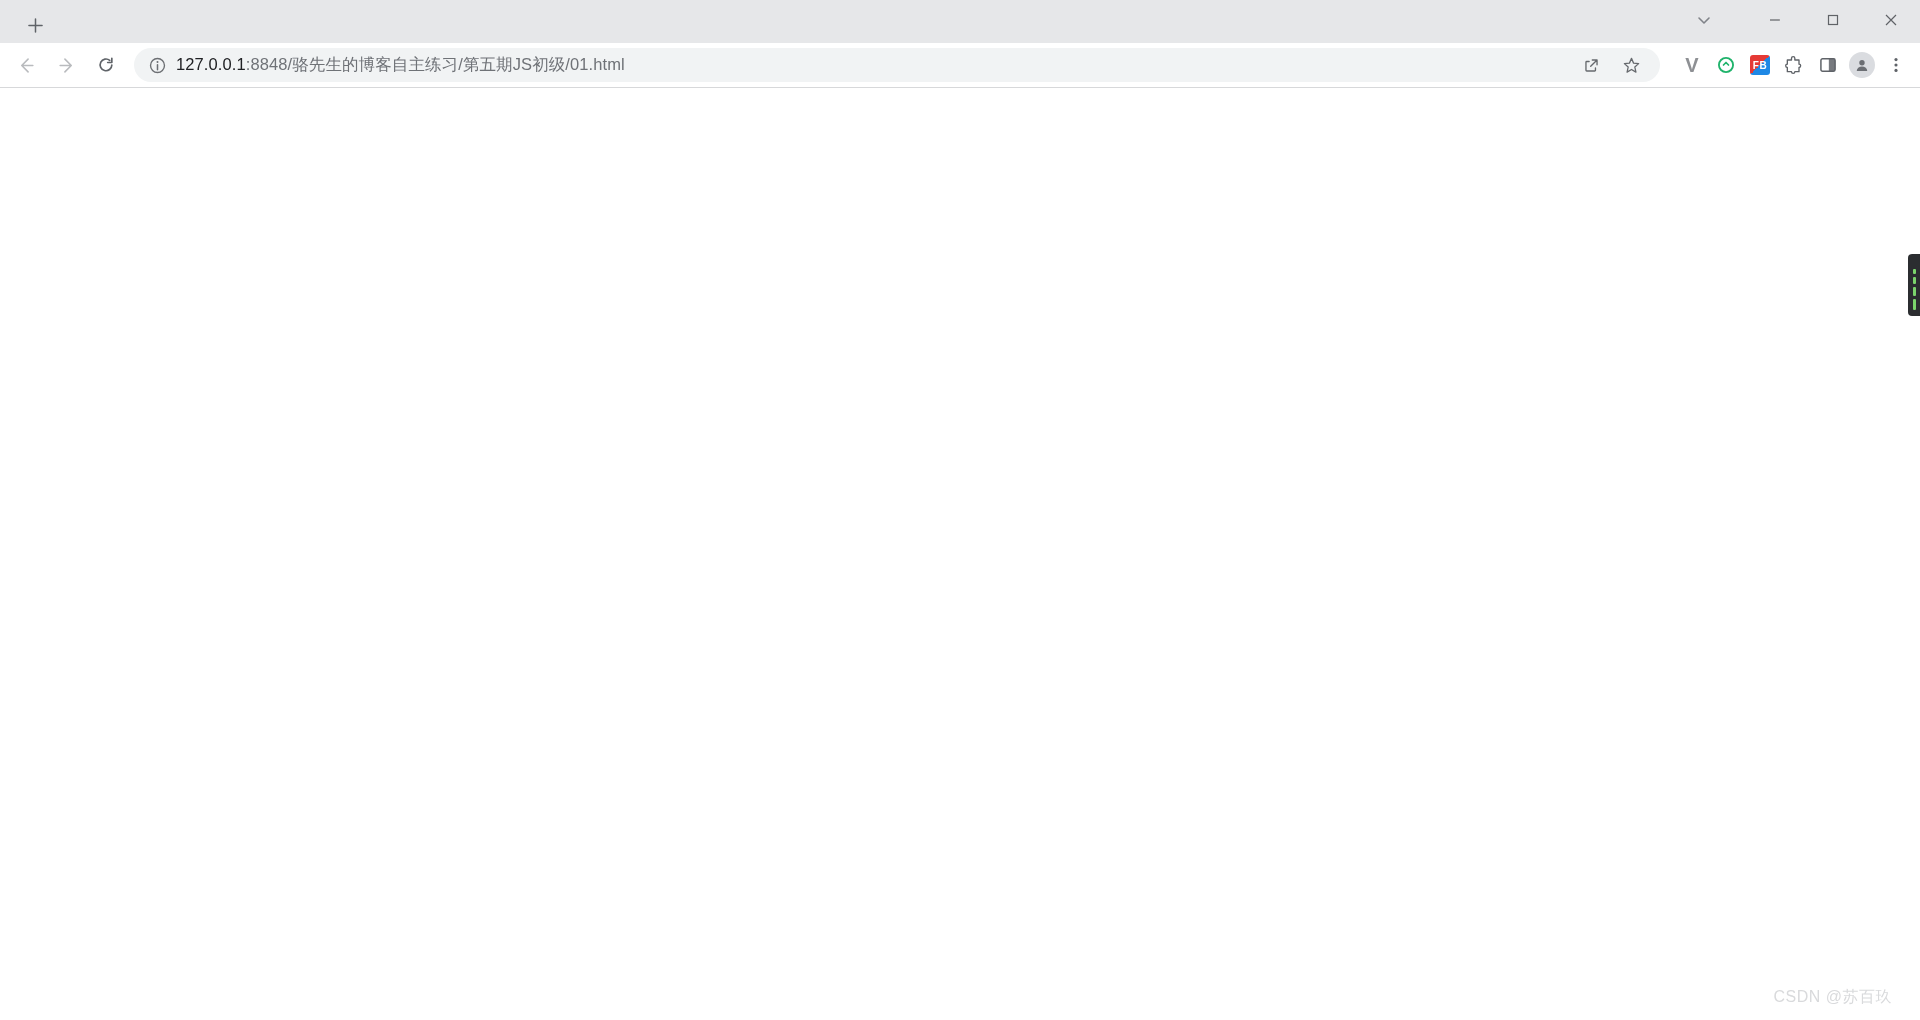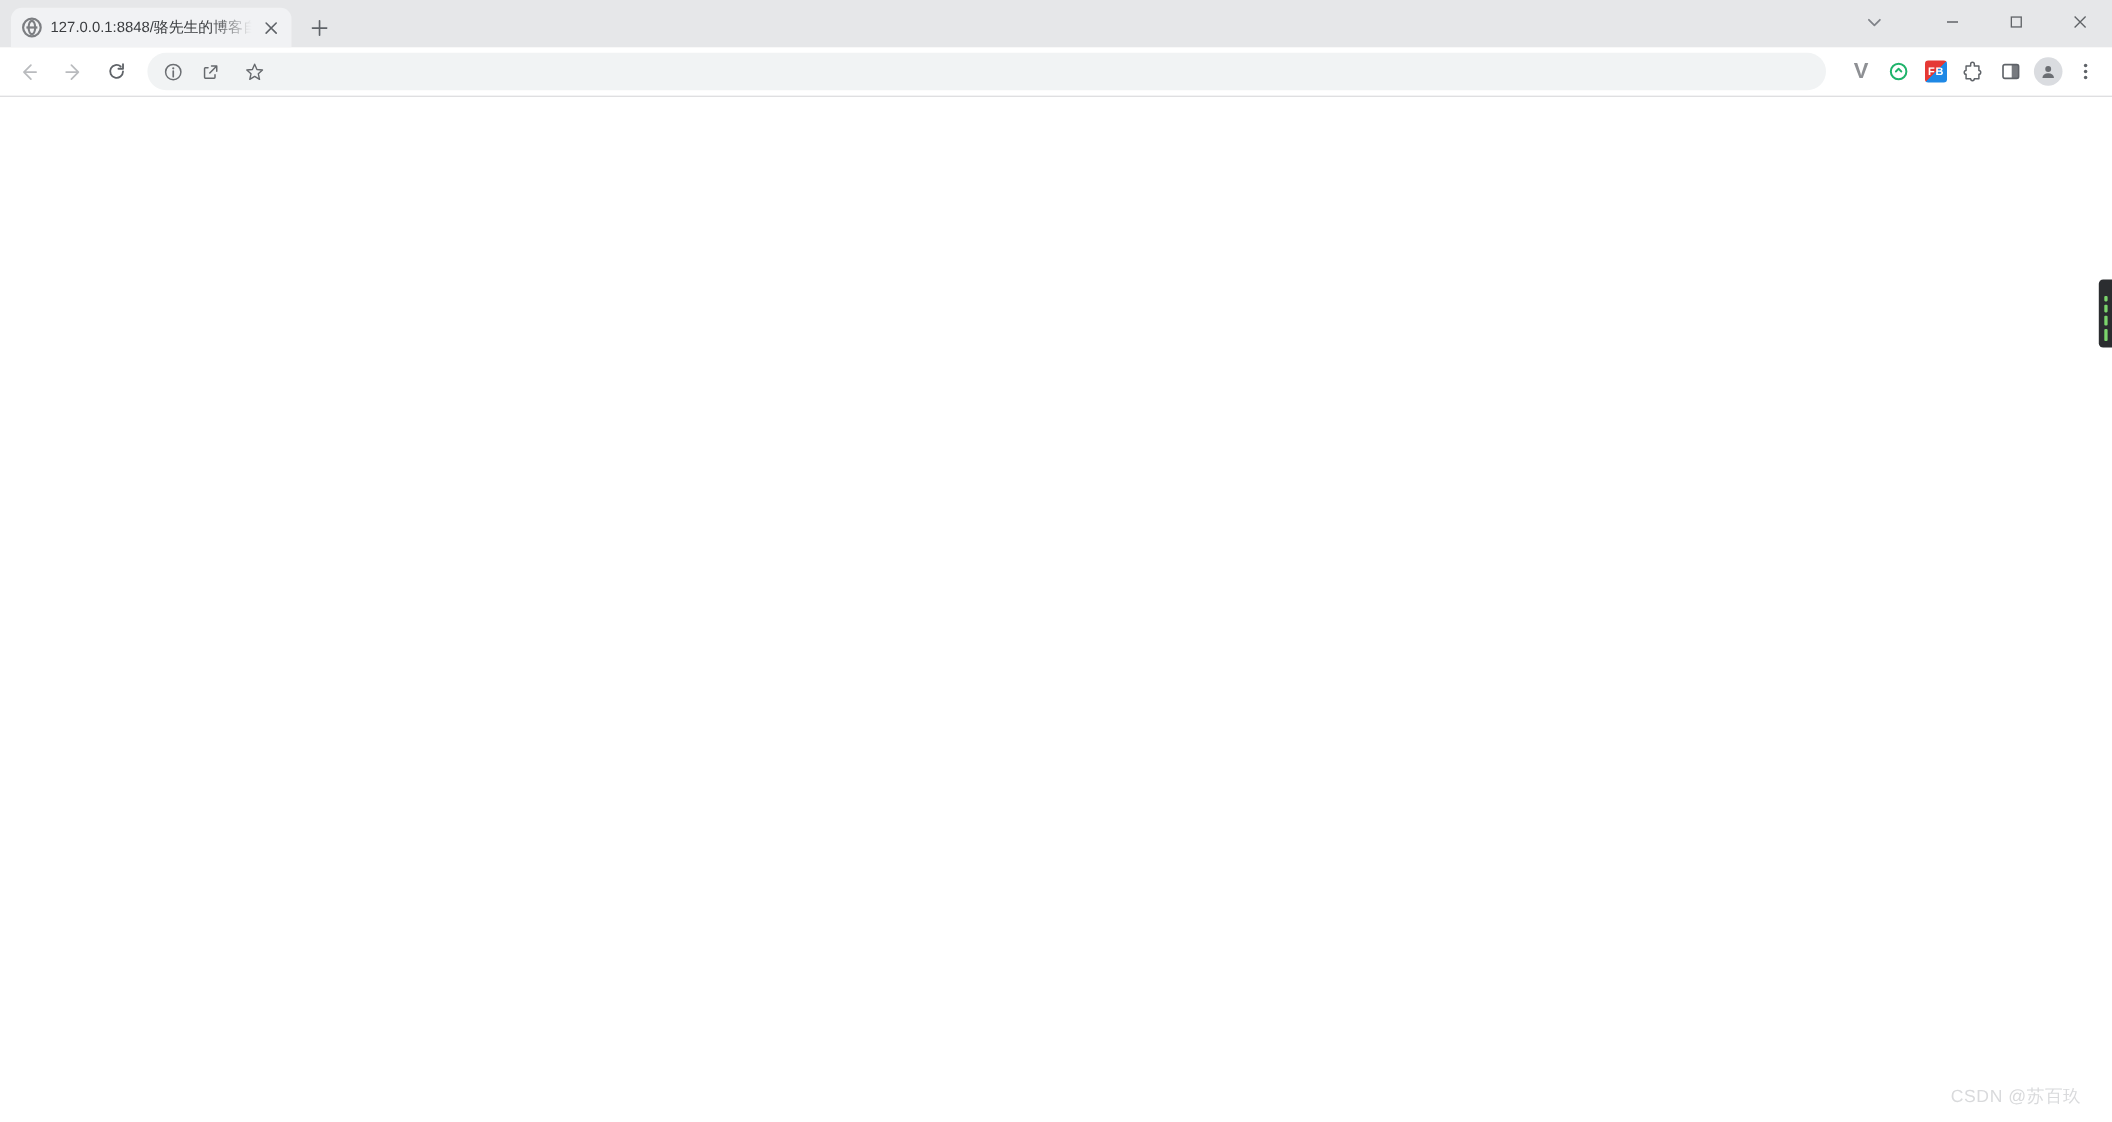--- a/index.html
+++ b/index.html
@@ -142,29 +142,20 @@
   .b4{height:11px;background:#7bd56c;}
   .watermark{
     position:absolute;right:28px;bottom:12px;
     font-size:16px;color:#d9dadc;letter-spacing:.5px;user-select:none;
   }
 </style>
 </head>
 <body>
 
 <div class="tabstrip">
-  <div class="tab">
-    <span class="favicon"></span>
-    <span class="tab-title">127.0.0.1:8848/骆先生的博客自</span>
-    <span class="tab-close">
-      <svg viewBox="0 0 12 12">
-          <path d="M1 1 L11 11 M11 1 L1 11" stroke="currentColor" stroke-width="1.6" fill="none" stroke-linecap="round"></path>
-        </svg>
-    </span>
-  </div>
   <div class="newtab">
     <svg viewBox="0 0 16 16">
         <path d="M8 1 V15 M1 8 H15" stroke="currentColor" stroke-width="1.6" stroke-linecap="round"></path>
       </svg>
   </div>
 
   <div class="win-controls">
     <div class="win-chevron">
       <svg viewBox="0 0 14 14">
           <path d="M2 5 L7 10 L12 5" stroke="currentColor" stroke-width="1.6" fill="none" stroke-linecap="round" stroke-linejoin="round"></path>
@@ -205,20 +196,23 @@
       </svg>
   </div>
 
   <div class="omnibox">
     <span class="site-info" title="View site information">
       <svg viewBox="0 0 20 20">
           <circle cx="10" cy="10" r="8.2" stroke="currentColor" stroke-width="1.6" fill="none"></circle>
           <circle cx="10" cy="6" r="1.2" fill="currentColor"></circle>
           <path d="M10 9 V15" stroke="currentColor" stroke-width="1.8" stroke-linecap="round"></path>
         </svg>
+    </span>
+    <span class="url">
+      <span class="host-main">127.0.0.1</span><span class="host-port">:8848</span><span class="path">/骆先生的博客自主练习/第五期JS初级/01.html</span>
     </span>
     <span class="omni-action" title="Share">
       <svg viewBox="0 0 24 24">
           <path d="M13 5 L19 5 L19 11 M19 5 L11 13 M9 7 H6 A1 1 0 0 0 5 8 V18 A1 1 0 0 0 6 19 H16 A1 1 0 0 0 17 18 V15" stroke="currentColor" stroke-width="1.7" fill="none" stroke-linecap="round" stroke-linejoin="round"></path>
         </svg>
     </span>
     <span class="omni-action" title="Bookmark">
       <svg viewBox="0 0 24 24">
           <path d="M12 3 L14.6 9 L21 9.6 L16.2 14 L17.6 20.4 L12 17 L6.4 20.4 L7.8 14 L3 9.6 L9.4 9 Z" stroke="currentColor" stroke-width="1.6" fill="none" stroke-linejoin="round"></path>
         </svg>

